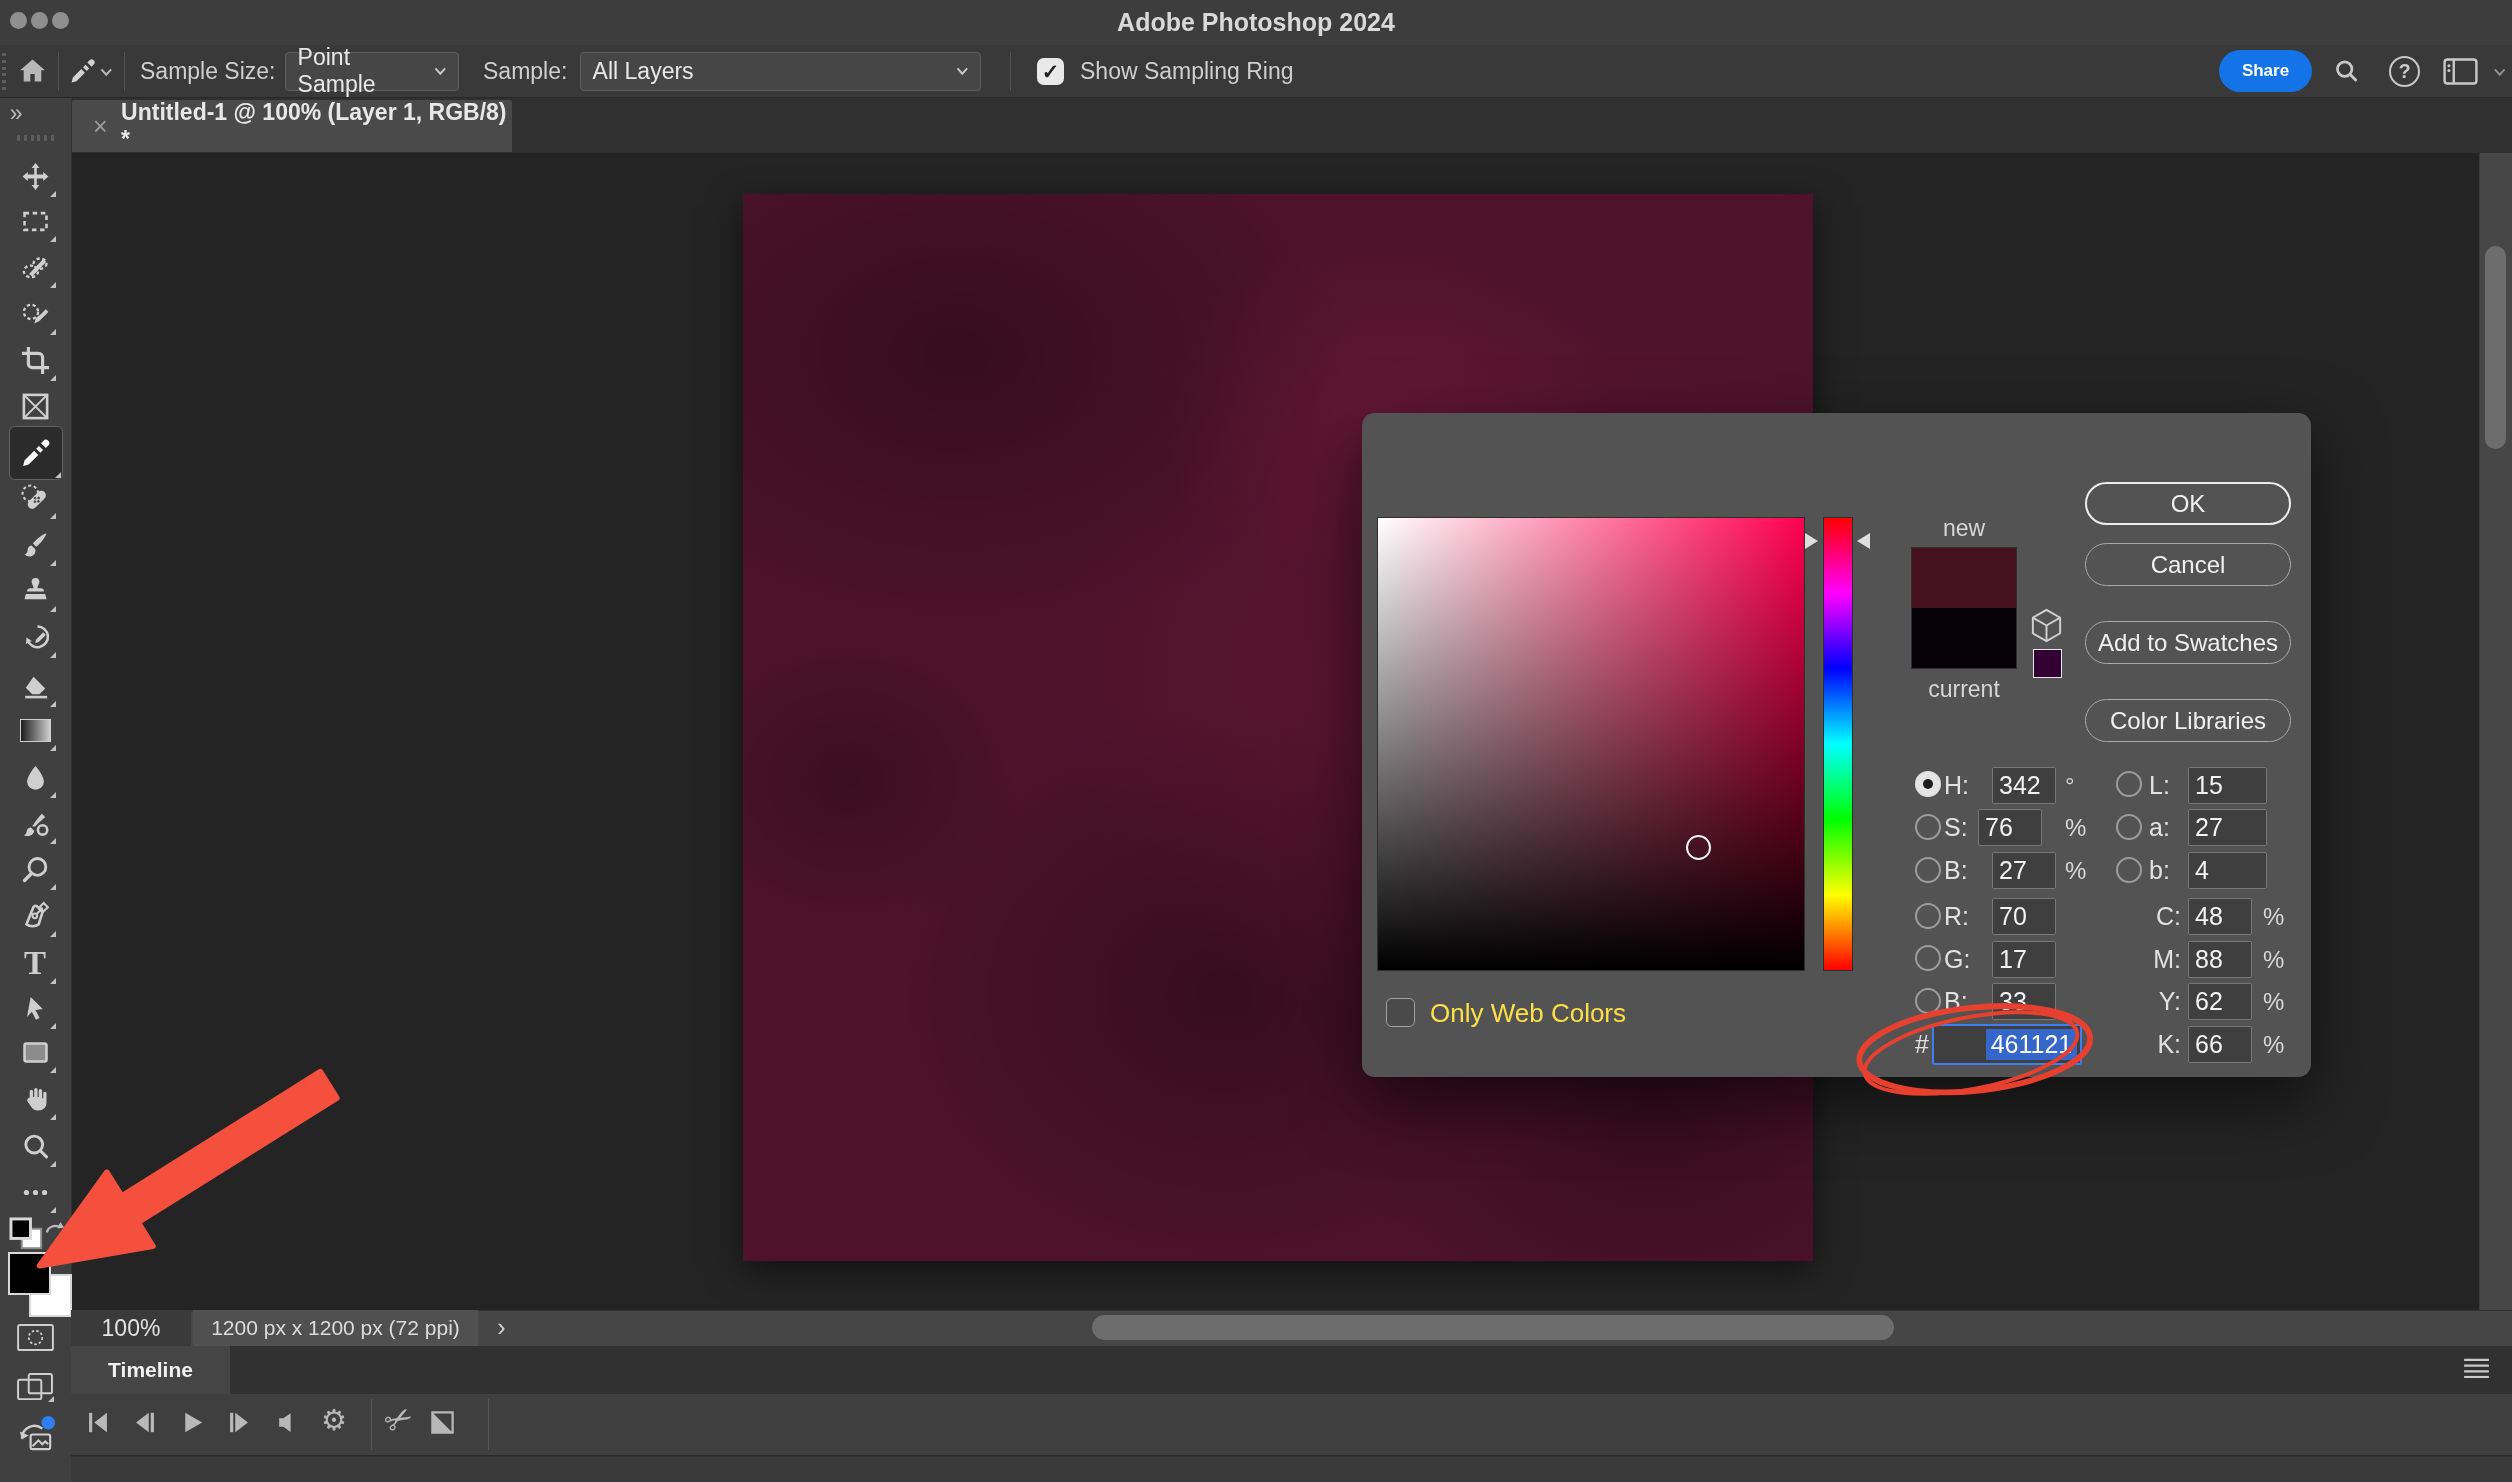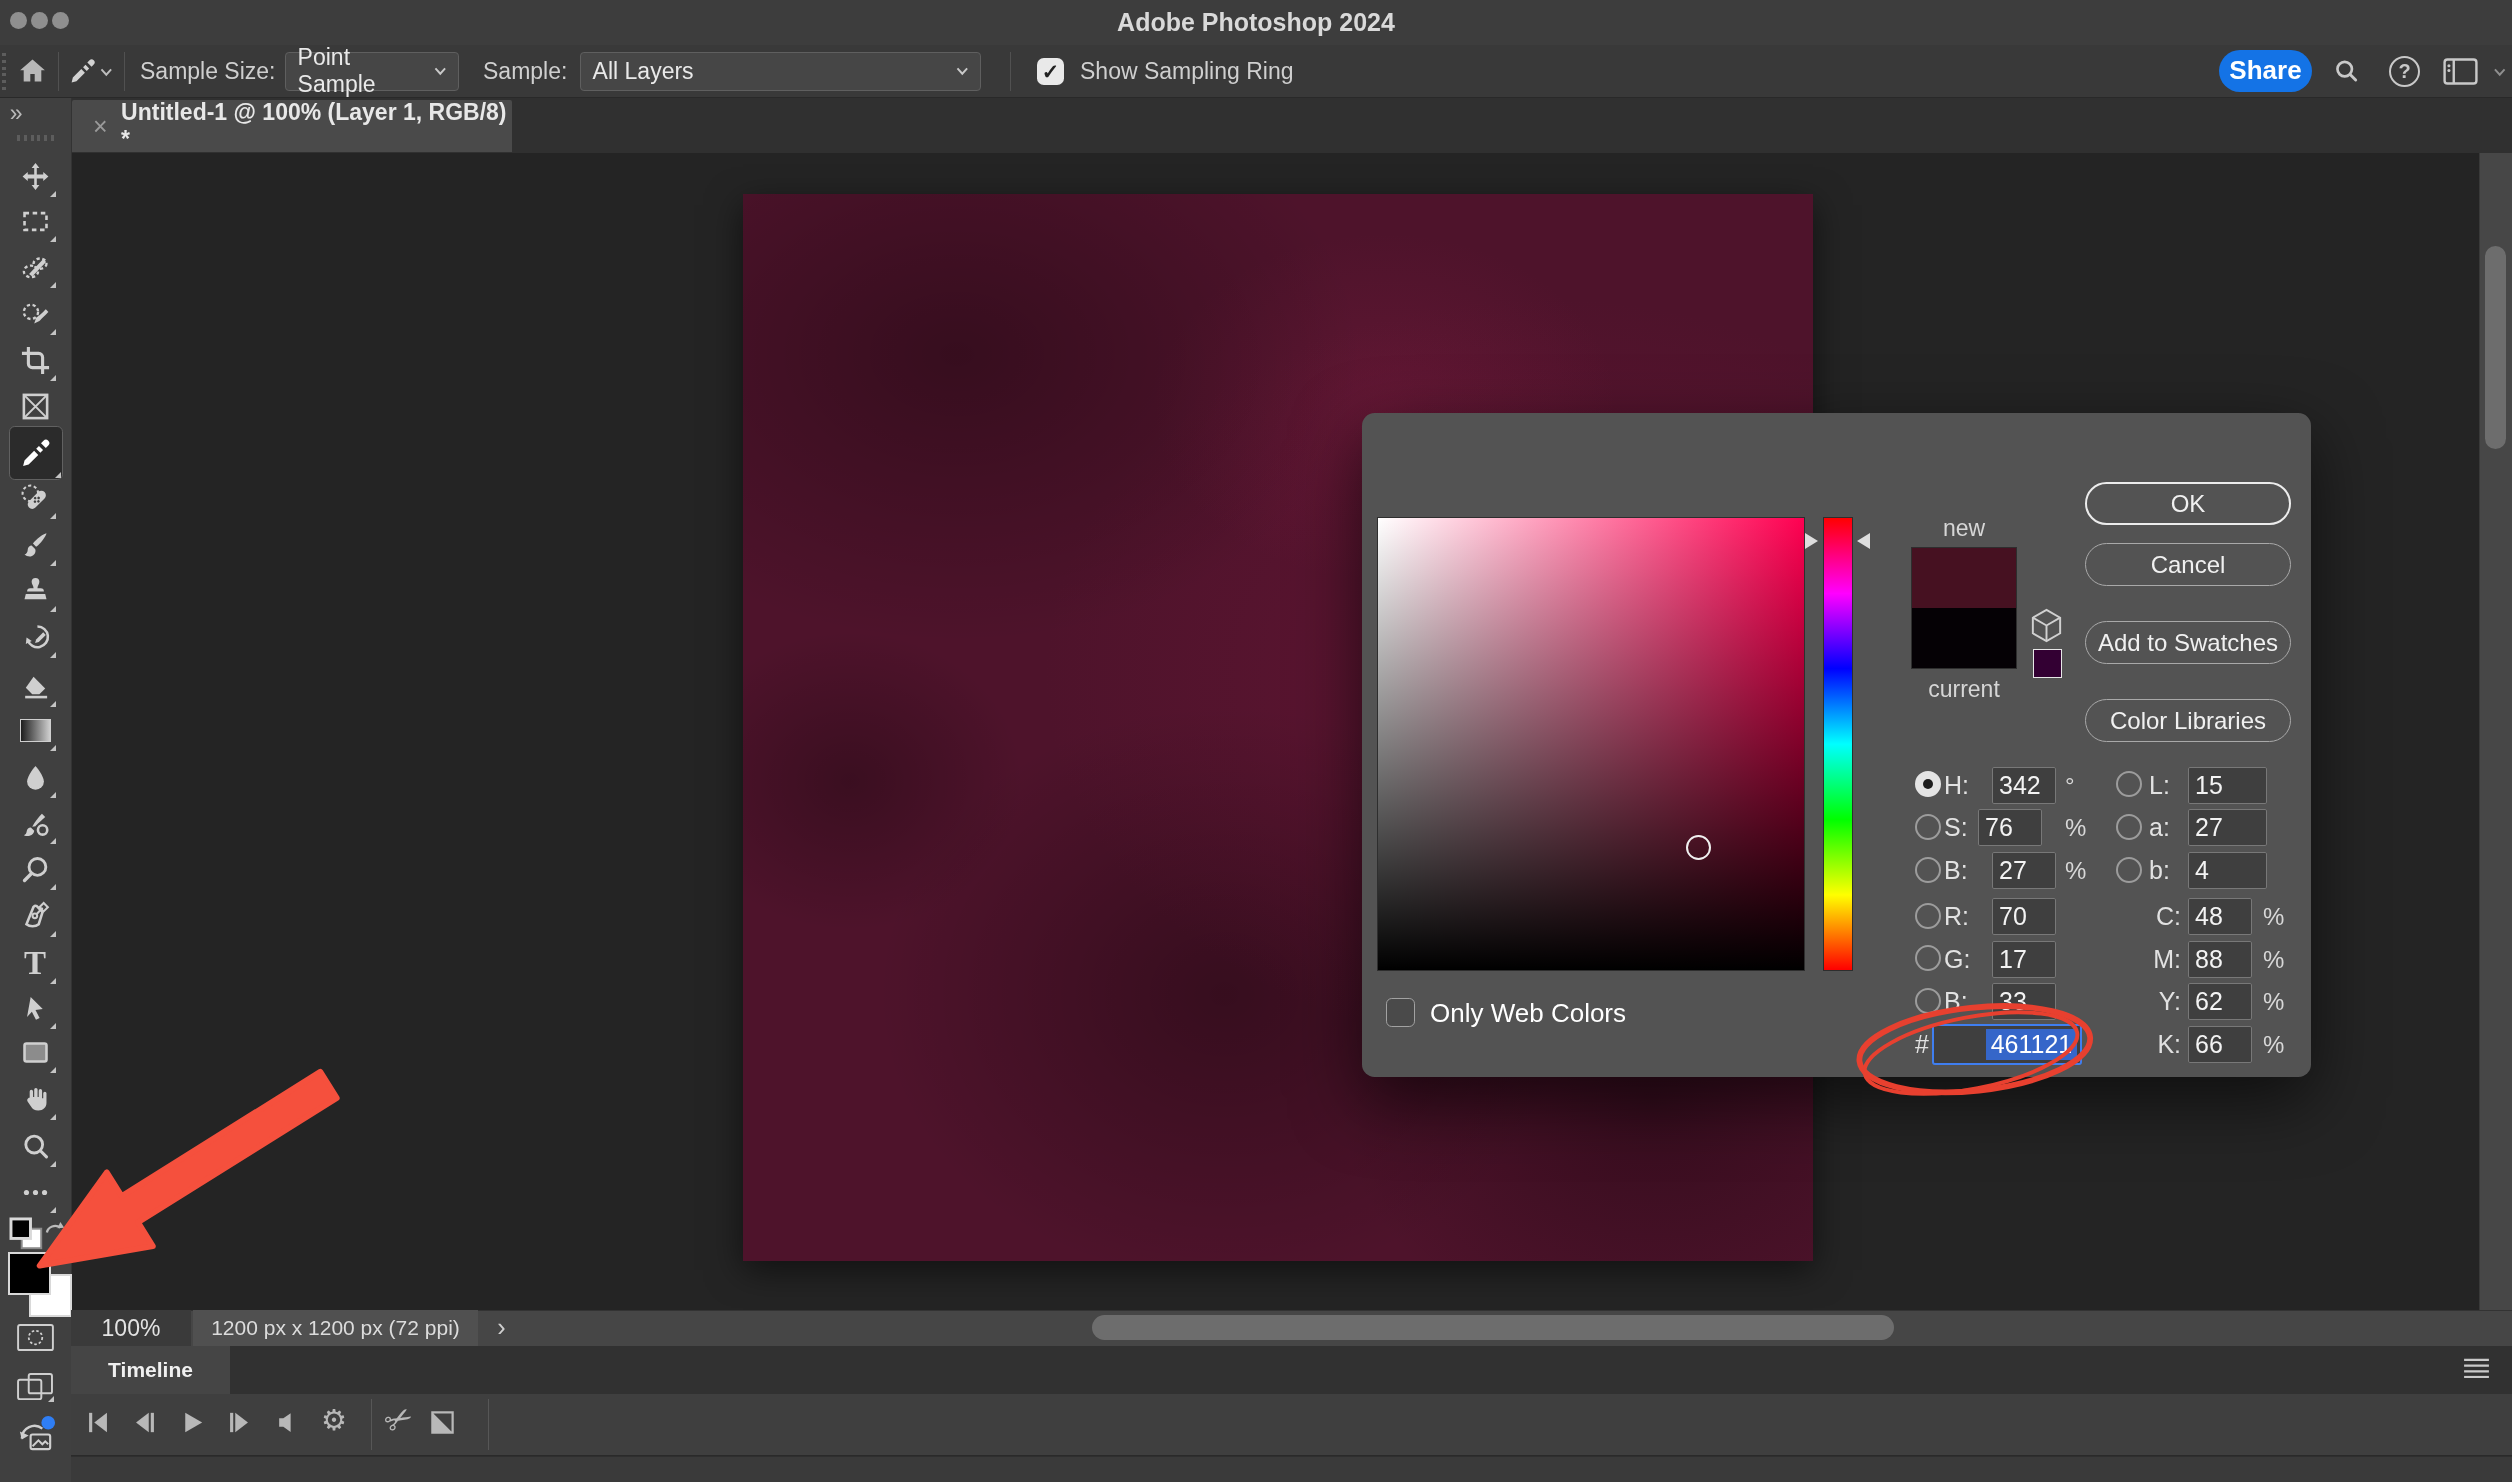--- a/index.html
+++ b/index.html
@@ -10,21 +10,21 @@
   .titlebar{left:0;top:0;width:2512px;height:45px;background:#3d3d3d;border-bottom:1px solid #2c2c2c;}
   .tl{border-radius:50%;width:17.4px;height:17.4px;background:#8f8f8f;top:11.6px;}
   .wtitle{left:0;top:0;width:2512px;height:45px;text-align:center;line-height:45px;color:#d9d9d9;font-size:25px;font-weight:600;}
   
   .optbar{left:0;top:45px;width:2512px;height:52px;background:#393939;border-bottom:1px solid #292929;}
   .optlabel{color:#cfcfcf;font-size:23px;line-height:52px;}
   .dd{background:#464646;border:1px solid #5f5f5f;border-radius:3.9px;height:39px;top:6.8px;display:flex;align-items:center;color:#e9e9e9;font-size:23px;padding:0 11.6px;box-sizing:border-box;justify-content:space-between;}
   .vsep{width:1px;height:39px;top:6.8px;background:#515151;}
   .grip{left:1.9px;top:7.7px;width:3.9px;height:37px;background:repeating-linear-gradient(180deg,#5d5d5d 0 2.9px,transparent 2.9px 6.8px);}
   .chk{width:27px;height:27px;background:#e9e9e9;border-radius:6.8px;color:#222;font-size:21px;font-weight:bold;text-align:center;line-height:27px;top:12.6px;}
-  .sharebtn{background:#1473e6;border-radius:21px;width:93px;height:42px;color:#fff;font-size:26px;font-weight:600;display:flex;align-items:center;justify-content:center;top:4.8px;}
+  .sharebtn{background:#1473e6;border-radius:21px;width:93px;height:42px;color:#fff;font-size:17px;font-weight:600;display:flex;align-items:center;justify-content:center;top:4.8px;}
   
   .tabbar{left:71px;top:98px;width:2442px;height:55px;background:#303030;border-bottom:1px solid #262626;}
   .doctab{left:72px;top:100px;width:440px;height:52px;background:#4a4a4a;display:flex;align-items:center;color:#e8e8e8;font-size:23px;font-weight:600;border-radius:1.9px 1.9px 0 0;}
   
   .toolbar{left:0;top:98px;width:71px;height:1385px;background:#404040;border-right:1px solid #333;}
   .tool{left:13.5px;width:43px;height:43px;display:flex;align-items:center;justify-content:center;}
   .tool.selected{left:8.7px;width:52px;height:52px;background:#2b2b2b;border:1px solid #616161;border-radius:5.8px;}
   .fly{position:absolute;right:1px;bottom:1px;width:0;height:0;border-left:6.8px solid transparent;border-bottom:6.8px solid #c4c4c4;}
   
   .workspace{left:71px;top:153px;width:2409px;height:1158px;background:#242424;}
@@ -489,21 +489,21 @@
     <div class="ab flabel" style="left:773px;top:613px;width:46px;text-align:right">K:</div>
     <div class="ab numbox" style="left:826px;top:613px">66</div>
     <div class="ab unit" style="left:901px;top:613px">%</div>
 
     <div class="ab flabel" style="left:553px;top:613px">#</div>
     <div class="ab hexfield">
       <span class="hexsel">461121</span>
     </div>
 
     <div class="ab owc"></div>
-    <div class="ab" style="left:68px;top:586px;color:#ffffff;font-size:26px;line-height:29px">Only Web Colors</div>
+    <div class="ab" style="left:68px;top:586px;color:#fde047;font-size:26px;line-height:29px">Only Web Colors</div>
   </div>
 
   <svg class="ab annot" width="2512" height="1482" viewBox="0 0 2600 1534">
     <polygon points="331.5,1109.4 125.8,1238.1 110.4,1213.5 41,1310 158.2,1289.9 142.8,1265.3 348.5,1136.6" fill="#f5503d" stroke="#f5503d" stroke-width="6" stroke-linejoin="round"></polygon>
     <ellipse cx="2044" cy="1086" rx="120" ry="43" transform="rotate(-6 2044 1086)" fill="none" stroke="#e8402f" stroke-width="6"></ellipse>
     <ellipse cx="2040" cy="1090" rx="112" ry="37" transform="rotate(-11 2040 1090)" fill="none" stroke="#e8402f" stroke-width="4"></ellipse>
   </svg>
 
 </div>
 

